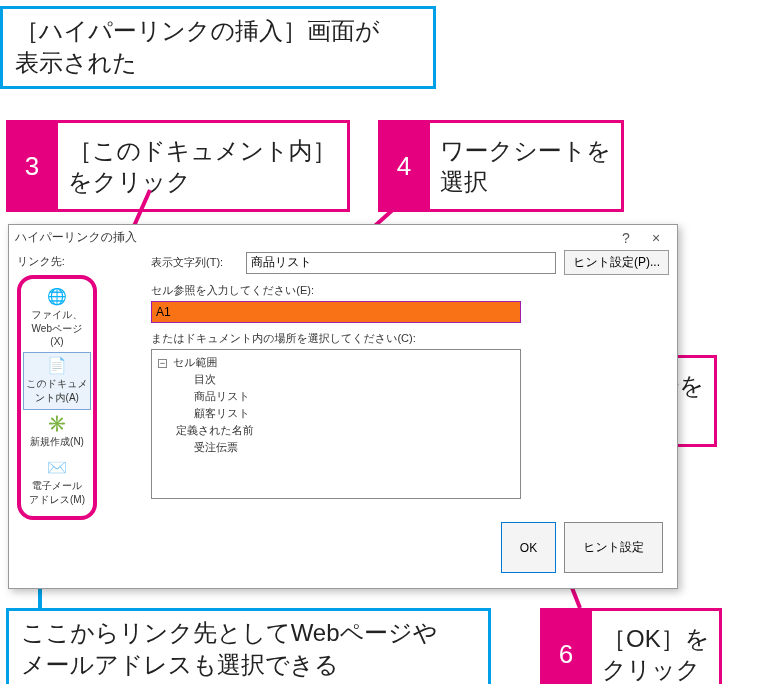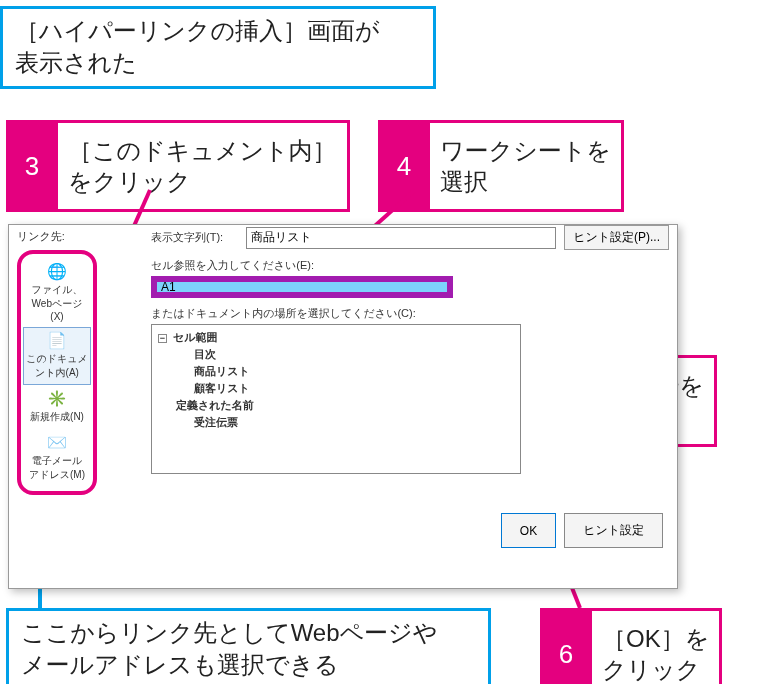--- a/index.html
+++ b/index.html
@@ -139,56 +139,56 @@
     font-size: 12px;
     padding: 3px 8px;
     margin-left: 8px;
   }
   .sublabel {
     font-size: 11px;
     color: #333;
     margin: 8px 0 3px 0;
   }
   .cell-ref {
-    border: 6px solid #a21caf;
+    border: 1px solid #a21caf;
     height: 22px;
     padding: 2px 4px;
     font-size: 12px;
-    background: #7dd3fc;
-    width: 302px;
+    background: #f97316;
+    width: 370px;
   }
   .tree-box {
     border: 1px solid #888;
     width: 370px;
     height: 150px;
     padding: 4px 6px;
     font-size: 11px;
     color: #333;
     background: #fff;
     overflow: hidden;
   }
-  .tree-line { padding: 1px 0; font-weight: bold; }
+  .tree-line { padding: 1px 0; }
   .indent1 { padding-left: 18px; }
   .indent2 { padding-left: 36px; }
   .dotminus {
     display:inline-block;width:9px;height:9px;border:1px solid #888;
     line-height:7px;text-align:center;font-size:9px;margin-right:3px;
     vertical-align:middle;background:#fff;
   }
   .btn-row {
     position: absolute;
     right: 6px; bottom: 4px;
     display: flex;
     gap: 8px;
   }
   .btn {
     border: 1px solid #888;
     background: #f4f4f4;
     font-size: 12px;
-    padding: 8px 18px;
+    padding: 16px 18px;
   }
   .btn.default { border: 1px solid #0078d4; }
   svg.pointer { position: absolute; pointer-events: none; }
 </style>
 </head>
 <body>
 
 <div class="callout-blue" style="left:0; top:6px; width:436px;">
   <span>［ハイパーリンクの挿入］画面が<br>表示された</span>
 </div>
@@ -224,20 +224,25 @@
   <line x1="415" y1="190" x2="180" y2="400" stroke="#e4007f" stroke-width="4"></line>
 
   <line x1="523" y1="390" x2="330" y2="325" stroke="#e4007f" stroke-width="4"></line>
 
   <line x1="580" y1="608" x2="565" y2="570" stroke="#e4007f" stroke-width="4"></line>
 
   <line x1="40" y1="608" x2="40" y2="540" stroke="#00a0e9" stroke-width="4"></line>
 </svg>
 
 <div class="dialog">
+  <div class="dlg-titlebar">
+    <span class="title">ハイパーリンクの挿入</span>
+    <span class="help">?</span>
+    <span class="close">×</span>
+  </div>
   <div class="dlg-body">
     <div class="left-col">
       <div class="link-label">リンク先:</div>
       <div class="link-targets">
         <div class="lt-item">
           <span class="ico">🌐</span>
           <span>ファイル、Webページ(X)</span>
         </div>
         <div class="lt-item sel">
           <span class="ico">📄</span>

